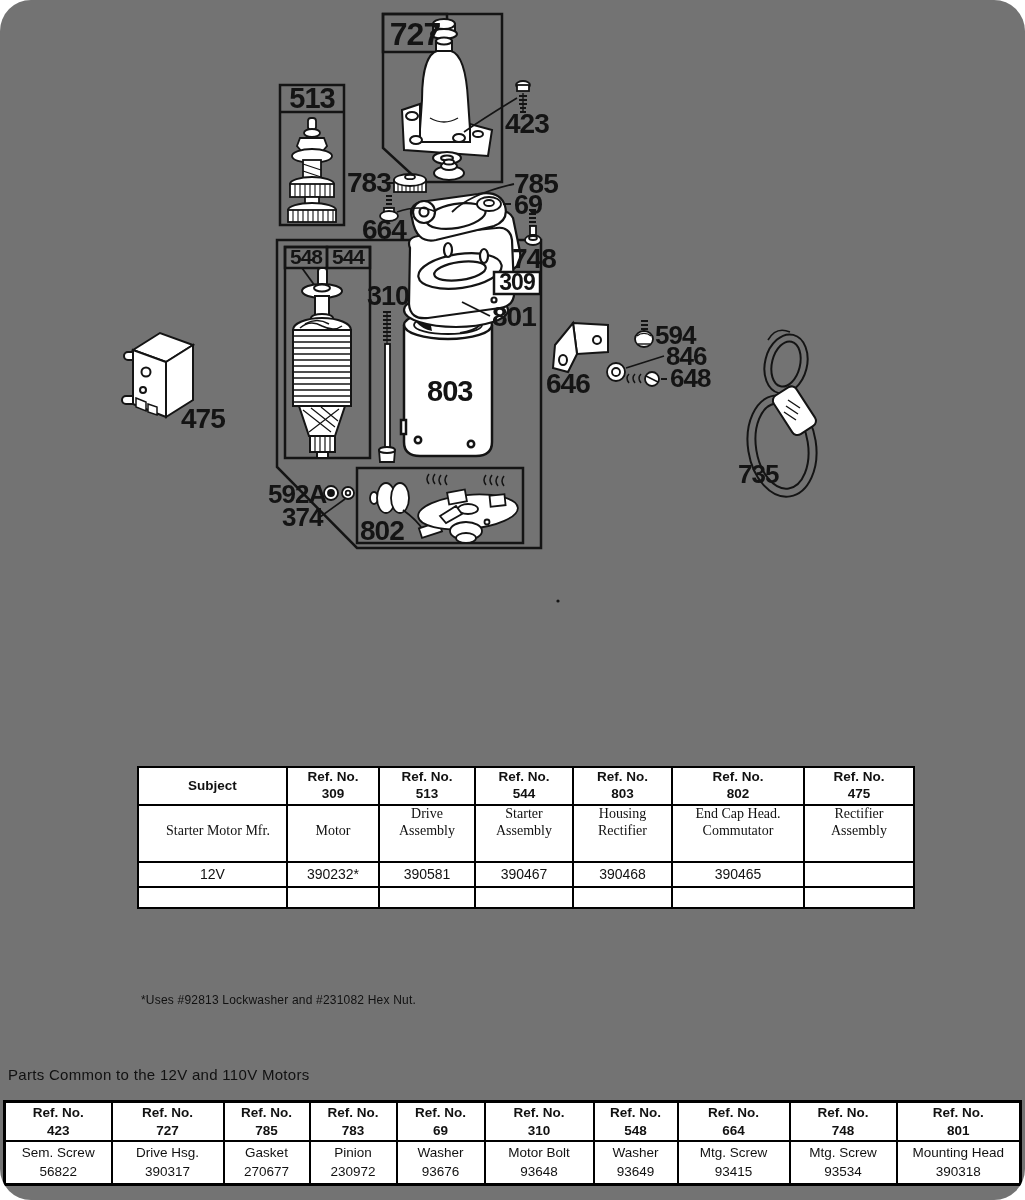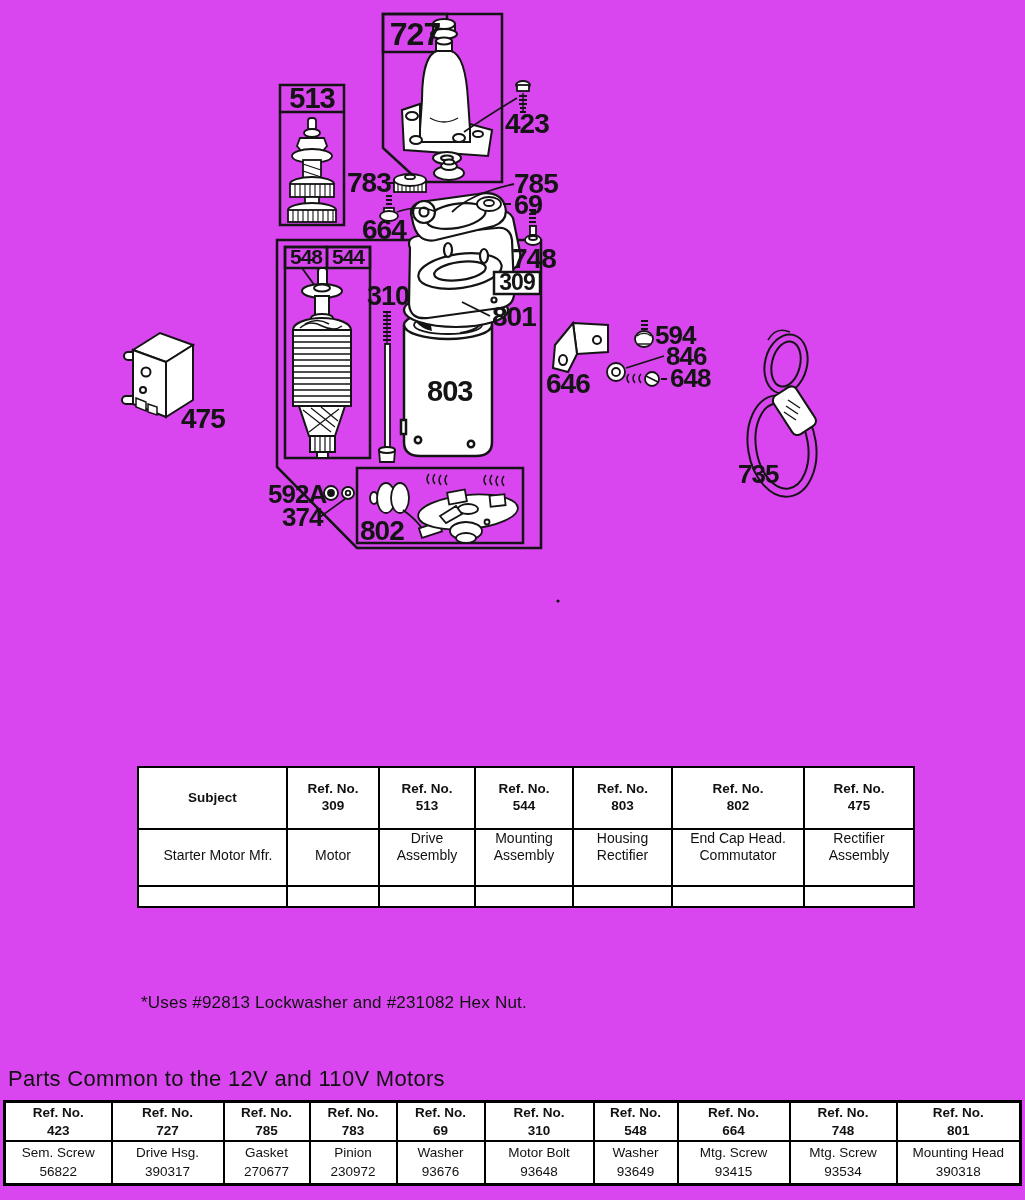--- a/index.html
+++ b/index.html
@@ -1,33 +1,33 @@
 <!DOCTYPE html>
 <html><head>
 <meta charset="utf-8">
 <style>
   html,body{margin:0;padding:0;background:#ffffff;}
   body{width:1025px;height:1200px;font-family:"Liberation Sans",sans-serif;color:#111;}
-  .page{position:relative;width:1025px;height:1200px;background:#d946ef;overflow:hidden;}
+  .page{position:relative;width:1025px;height:1200px;background:#737373;overflow:hidden;border-radius:31px;}
   svg text{font-family:"Liberation Sans",sans-serif;fill:#141414;}
   .co{font-weight:700;letter-spacing:-1px;}
 
   
   #t1{position:absolute;left:137px;top:766px;border-collapse:collapse;table-layout:fixed;width:778px;background:#fff;}
   #t1 th,#t1 td{border:2px solid #000;padding:0 3px;overflow:hidden;}
   #t1 th{font-size:13.5px;font-weight:700;text-align:center;vertical-align:middle;line-height:1.25;}
   #t1 td{font-size:14px;font-weight:400;text-align:center;line-height:1.2;}
-  #t1 tr.descrow td{vertical-align:bottom;padding-bottom:21px;}
+  #t1 tr.descrow td{vertical-align:bottom;padding-bottom:21px;font-family:Liberation Serif, serif;}
   #t1 td .wrapblock{display:inline-block;text-align:center;}
   #t1 td .narrow{display:inline-block;max-width:78px;text-align:left;line-height:1.25;}
   #t1 td.subjleft{text-align:center;padding-left:14px;}
 
   
-  #footnote{position:absolute;left:141px;top:993px;font-size:17px;letter-spacing:0.2px;}
-  #heading{position:absolute;left:8px;top:1066px;font-size:22px;letter-spacing:0.3px;}
+  #footnote{position:absolute;left:141px;top:993px;font-size:12px;letter-spacing:0.2px;}
+  #heading{position:absolute;left:8px;top:1066px;font-size:15px;letter-spacing:0.3px;}
 
   
   #t2{position:absolute;left:3px;top:1100px;border-collapse:collapse;table-layout:fixed;width:1016px;background:#fff;border:3px solid #000;}
   #t2 th,#t2 td{border:2px solid #000;padding:0 1px;overflow:hidden;text-align:center;}
   #t2 th{font-size:13.5px;font-weight:700;line-height:1.3;height:37px;}
   #t2 td{font-size:13.5px;font-weight:400;line-height:1.35;height:41px;}
 </style>
 </head>
 <body>
 
@@ -296,21 +296,21 @@
     <colgroup>
       <col style="width:149px">
         <col style="width:92px">
         <col style="width:96px">
       <col style="width:98px">
         <col style="width:99px">
         <col style="width:132px">
         <col style="width:110px">
     </colgroup>
     <tbody>
-        <tr style="height:62px">
+        <tr style="height:38px">
       <th>
             <div>Subject</div>
             <div></div>
           </th>
       <th>
             <div>Ref. No.</div>
             <div>309</div>
           </th>
       <th>
             <div>Ref. No.</div>
@@ -330,24 +330,33 @@
           </th>
       <th>
             <div>Ref. No.</div>
             <div>475</div>
           </th>
     </tr>
     <tr style="height:44px" class="descrow">
       <td class="subjleft"><span>Starter Motor Mfr.</span></td>
       <td><span>Motor</span></td>
       <td><span class="wrapblock" style="max-width:72px">Drive Assembly</span></td>
-      <td><span class="wrapblock" style="max-width:80px">Mounting Assembly</span></td>
+      <td><span class="wrapblock" style="max-width:80px">Starter Assembly</span></td>
       <td><span class="wrapblock" style="max-width:80px">Housing Rectifier</span></td>
       <td><span class="wrapblock" style="max-width:110px">End Cap Head. Commutator</span></td>
       <td><span class="wrapblock" style="max-width:80px">Rectifier Assembly</span></td>
+    </tr>
+    <tr style="height:25px">
+      <td><span>12V</span></td>
+      <td><span>390232*</span></td>
+      <td><span>390581</span></td>
+      <td><span>390467</span></td>
+      <td><span>390468</span></td>
+      <td><span>390465</span></td>
+      <td><span></span></td>
     </tr>
     <tr style="height:21px">
       <td><span></span></td>
       <td><span></span></td>
       <td><span></span></td>
       <td><span></span></td>
       <td><span></span></td>
       <td><span></span></td>
       <td><span></span></td>
     </tr>

